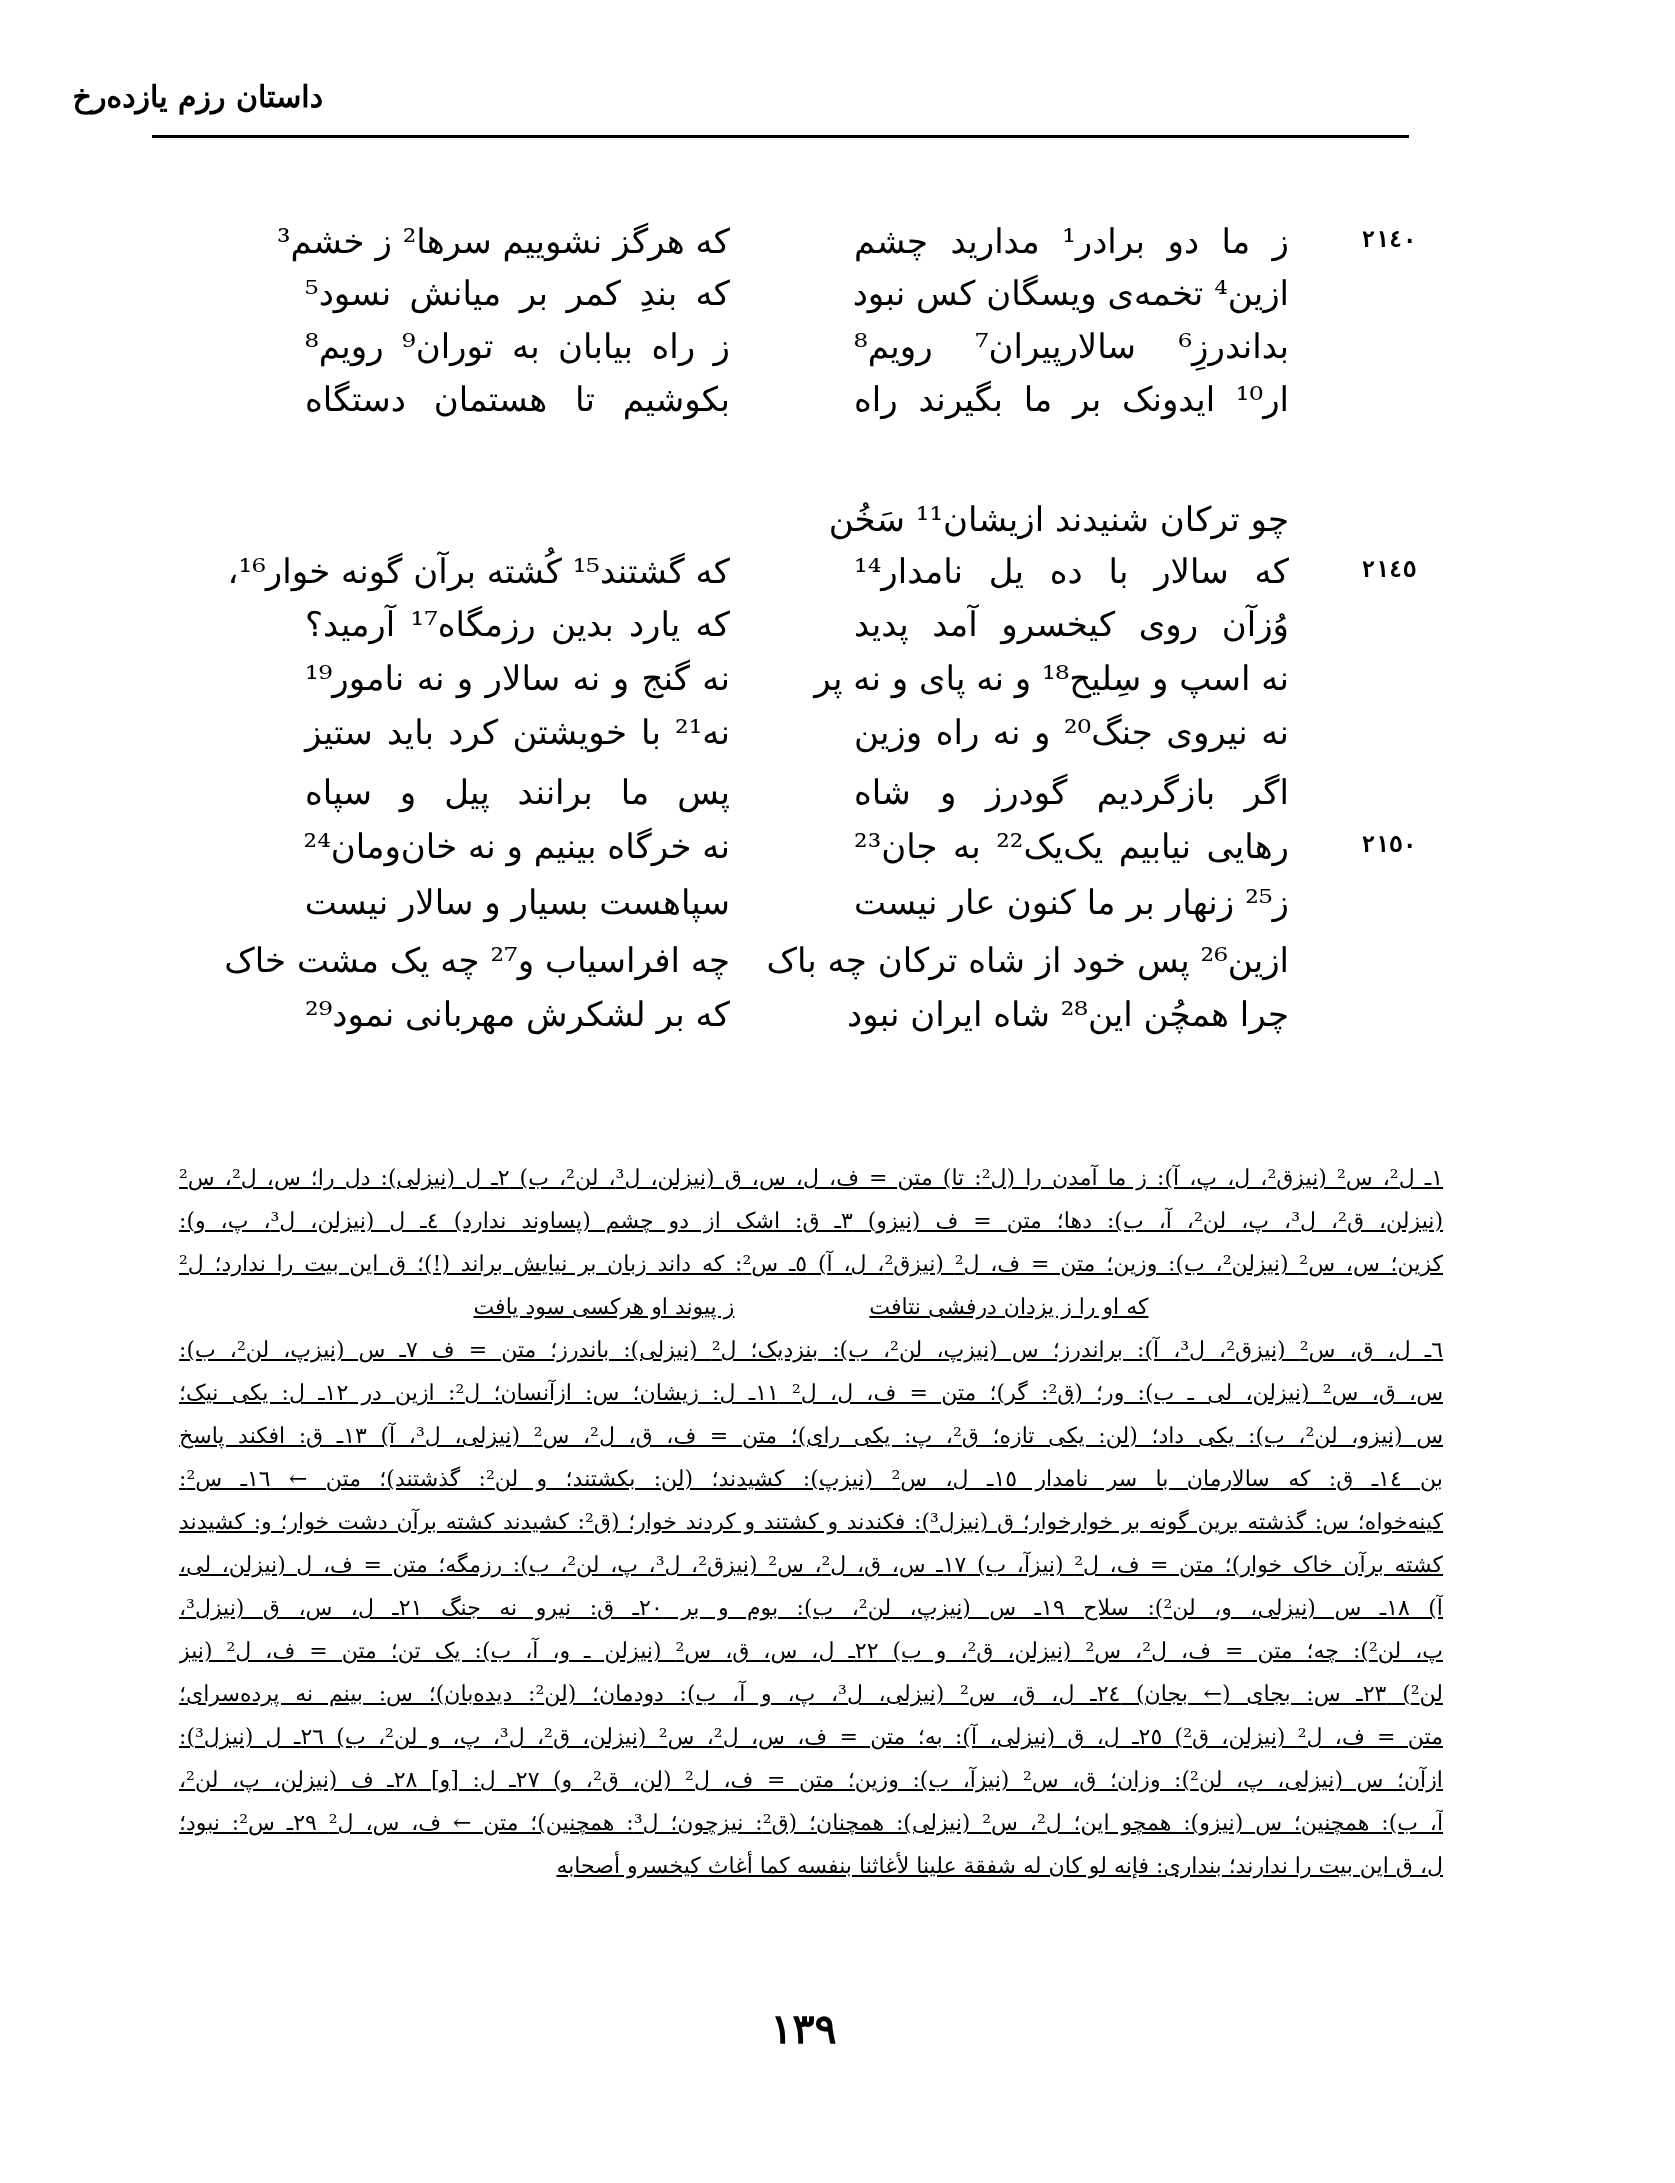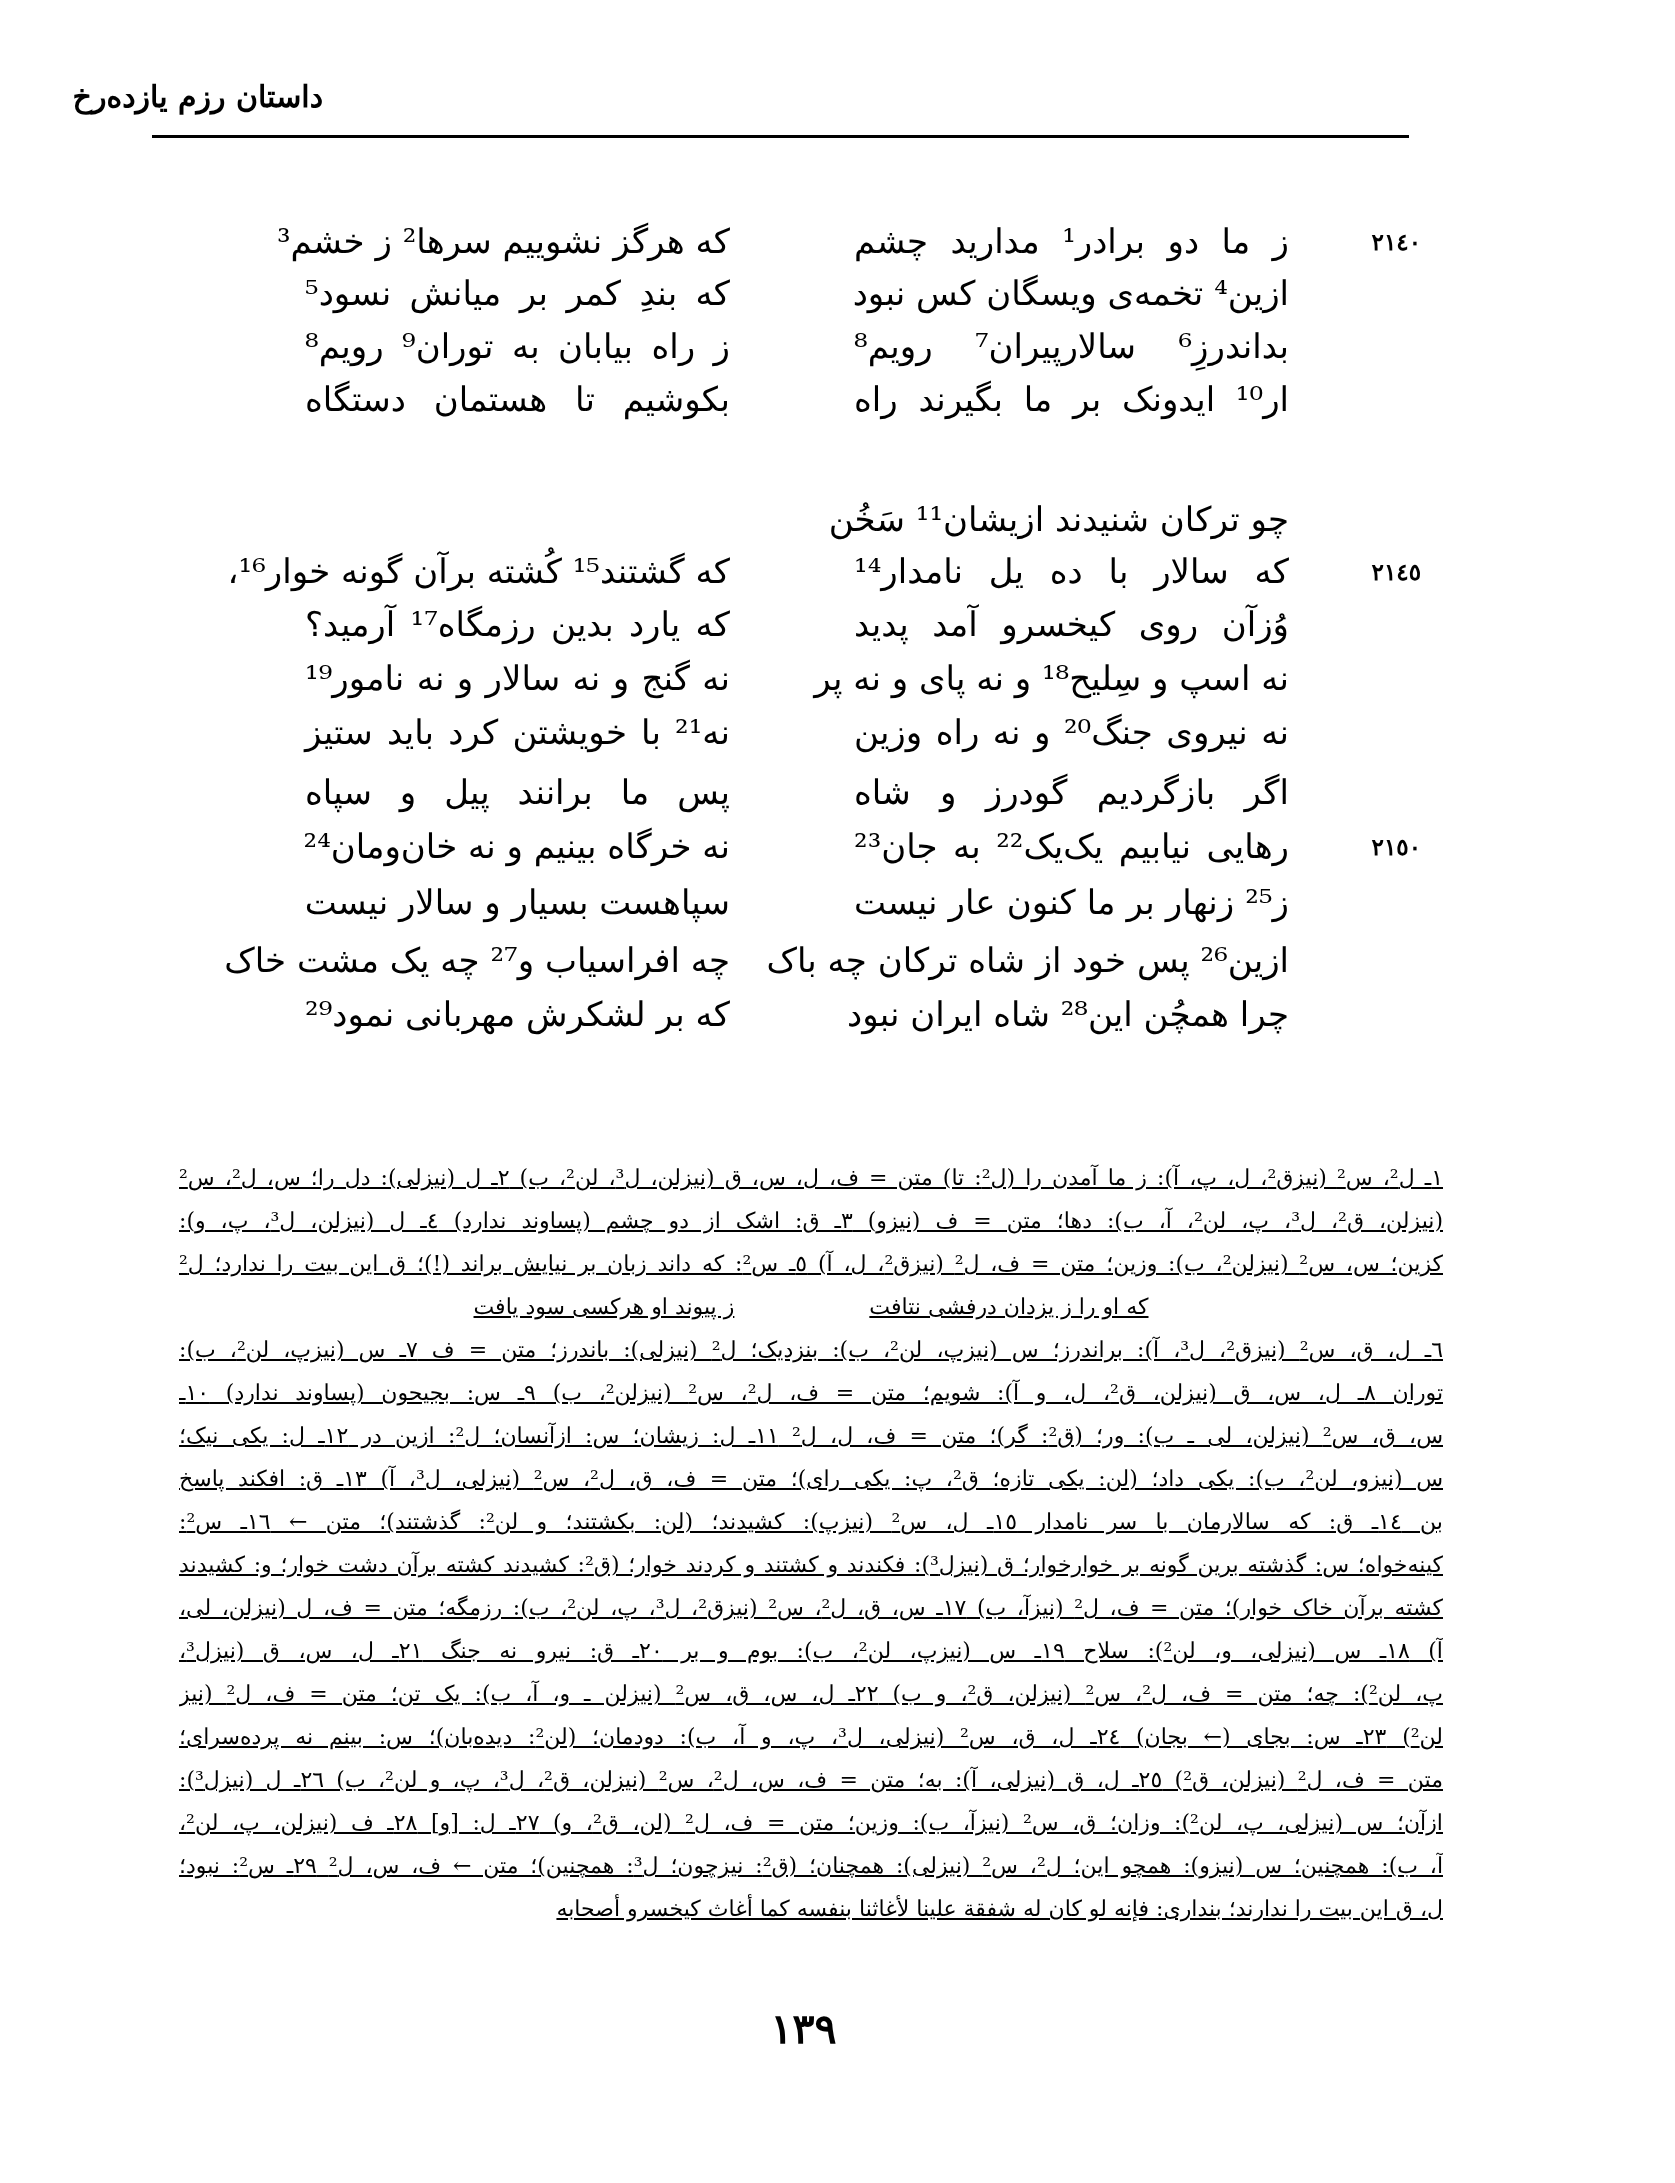--- a/index.html
+++ b/index.html
@@ -7,21 +7,21 @@
          font-family: "DejaVu Serif", "Liberation Serif", serif; color: #000; }
   .header-title { position: absolute; left: 147px; top: 73px; width: 176px; text-align: left;
                   direction: rtl; font-size: 30px; font-weight: bold; line-height: 47px; white-space: nowrap; }
   .header-rule { position: absolute; left: 152px; top: 135px; width: 1257px; height: 3.4px; background: #000; }
   .verse-row { position: absolute; left: 0; width: 1676px; height: 53px; }
   .hemistich { position: absolute; top: 0; height: 53px; line-height: 53px; font-size: 34px;
                direction: rtl; white-space: nowrap; text-align: justify; text-align-last: justify; }
   .hemistich.right { left: 854px; width: 435px; }
   .hemistich.left { left: 305px; width: 425px; }
   .verse-num { position: absolute; left: 1357px; width: 64px; top: 0; height: 53px; line-height: 53px;
-               font-size: 23px; font-weight: bold; direction: rtl; text-align: right; }
+               font-size: 23px; font-weight: bold; direction: rtl; text-align: center; font-family: Liberation Mono, monospace; }
   .footnotes { position: absolute; left: 179px; top: 1156px; width: 1264px; direction: rtl;
                font-size: 22px; line-height: 43px; text-align: justify; text-decoration: underline; }
   .fn-line { display: block; white-space: nowrap; text-align: justify; text-align-last: justify; height: 43px; overflow: hidden; }
   .fn-line.short { text-align-last: right; }
   .fn-couplet { display: flex; justify-content: center; gap: 135px; height: 43px; direction: rtl; }
   .page-number { position: absolute; left: 736px; width: 135px; top: 2002px; text-align: center;
                  font-size: 41px; font-weight: bold; line-height: 54px; }
 </style>
 </head>
 <body>
@@ -102,21 +102,20 @@
 
 <div class="footnotes">
   <span class="fn-line">١ـ ل²، س² (نیزق²، ل، پ، آ): ز ما آمدن را (ل²: تا) متن = ف، ل، س، ق (نیزلن، ل³، لن²، ب)   ٢ـ ل (نیزلی): دل را؛ س، ل²، س²</span>
   <span class="fn-line">(نیزلن، ق²، ل³، پ، لن²، آ، ب): دها؛ متن = ف (نیزو)   ٣ـ ق: اشک از دو چشم (پساوند ندارد)   ٤ـ ل (نیزلن، ل³، پ، و):</span>
   <span class="fn-line">کزین؛ س، س² (نیزلن²، ب): وزین؛ متن = ف، ل² (نیزق²، ل، آ)   ٥ـ س²: که داند زبان بر نیایش براند (!)؛ ق این بیت را ندارد؛ ل²</span>
   <div class="fn-couplet">
     <span>که او را ز یزدان درفشی نتافت</span>
     <span>ز پیوند او هرکسی سود یافت</span>
   </div>
   <span class="fn-line">٦ـ ل، ق، س² (نیزق²، ل³، آ): براندرز؛ س (نیزپ، لن²، ب): بنزدیک؛ ل² (نیزلی): باندرز؛ متن = ف   ٧ـ س (نیزپ، لن²، ب):</span>
-  <span class="fn-line">توران   ٨ـ ل، س، ق (نیزلن، ق²، ل، و آ): شویم؛ متن = ف، ل²، س² (نیزلن²، ب)   ٩ـ س: بجیحون (پساوند ندارد)   ١٠ـ</span>
   <span class="fn-line">س، ق، س² (نیزلن، لی ـ ب): ور؛ (ق²: گر)؛ متن = ف، ل، ل²   ١١ـ ل: زیشان؛ س: ازآنسان؛ ل²: ازین در   ١٢ـ ل: یکی نیک؛</span>
   <span class="fn-line">س (نیزو، لن²، ب): یکی داد؛ (لن: یکی تازه؛ ق²، پ: یکی رای)؛ متن = ف، ق، ل²، س² (نیزلی، ل³، آ)   ١٣ـ ق: افکند پاسخ</span>
   <span class="fn-line">بن   ١٤ـ ق: که سالارمان با سر نامدار   ١٥ـ ل، س² (نیزپ): کشیدند؛ (لن: بکشتند؛ و لن²: گذشتند)؛ متن ←   ١٦ـ س²:</span>
   <span class="fn-line">کینه‌خواه؛ س: گذشته برین گونه بر خوارخوار؛ ق (نیزل³): فکندند و کشتند و کردند خوار؛ (ق²: کشیدند کشته برآن دشت خوار؛ و: کشیدند</span>
   <span class="fn-line">کشته برآن خاک خوار)؛ متن = ف، ل² (نیزآ، ب)   ١٧ـ س، ق، ل²، س² (نیزق²، ل³، پ، لن²، ب): رزمگه؛ متن = ف، ل (نیزلن، لی،</span>
   <span class="fn-line">آ)   ١٨ـ س (نیزلی، و، لن²): سلاح   ١٩ـ س (نیزپ، لن²، ب): بوم و بر   ٢٠ـ ق: نیرو نه جنگ   ٢١ـ ل، س، ق (نیزل³،</span>
   <span class="fn-line">پ، لن²): چه؛ متن = ف، ل²، س² (نیزلن، ق²، و ب)   ٢٢ـ ل، س، ق، س² (نیزلن ـ و، آ، ب): یک تن؛ متن = ف، ل² (نیز</span>
   <span class="fn-line">لن²)   ٢٣ـ س: بجای (← بجان)   ٢٤ـ ل، ق، س² (نیزلی، ل³، پ، و آ، ب): دودمان؛ (لن²: دیده‌بان)؛ س: بینم نه پرده‌سرای؛</span>
   <span class="fn-line">متن = ف، ل² (نیزلن، ق²)   ٢٥ـ ل، ق (نیزلی، آ): به؛ متن = ف، س، ل²، س² (نیزلن، ق²، ل³، پ، و لن²، ب)   ٢٦ـ ل (نیزل³):</span>
   <span class="fn-line">ازآن؛ س (نیزلی، پ، لن²): وزان؛ ق، س² (نیزآ، ب): وزین؛ متن = ف، ل² (لن، ق²، و)   ٢٧ـ ل: [و]   ٢٨ـ ف (نیزلن، پ، لن²،</span>

